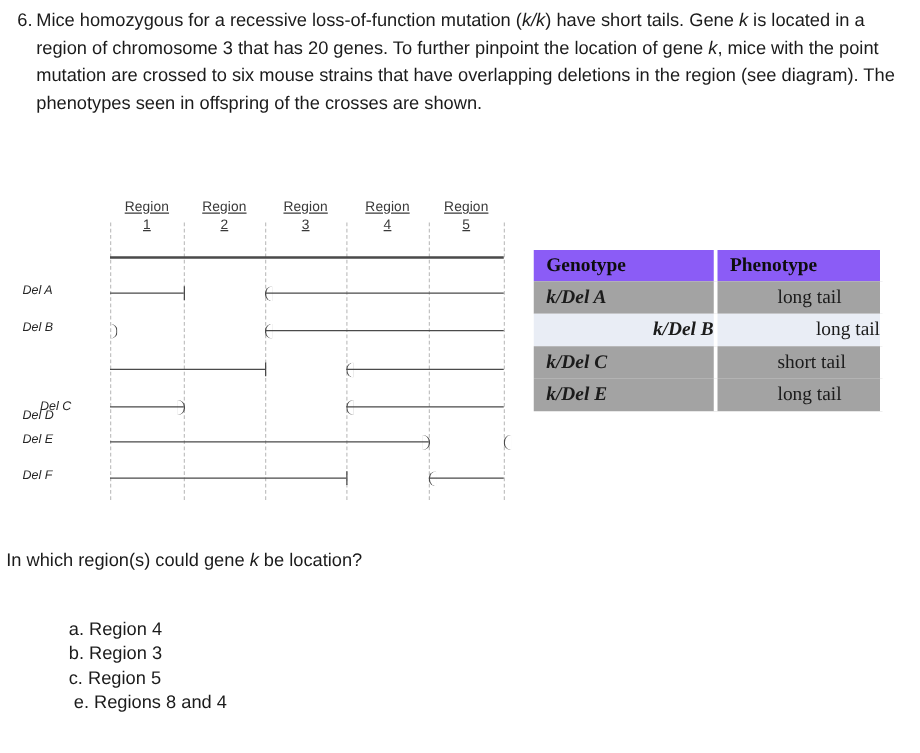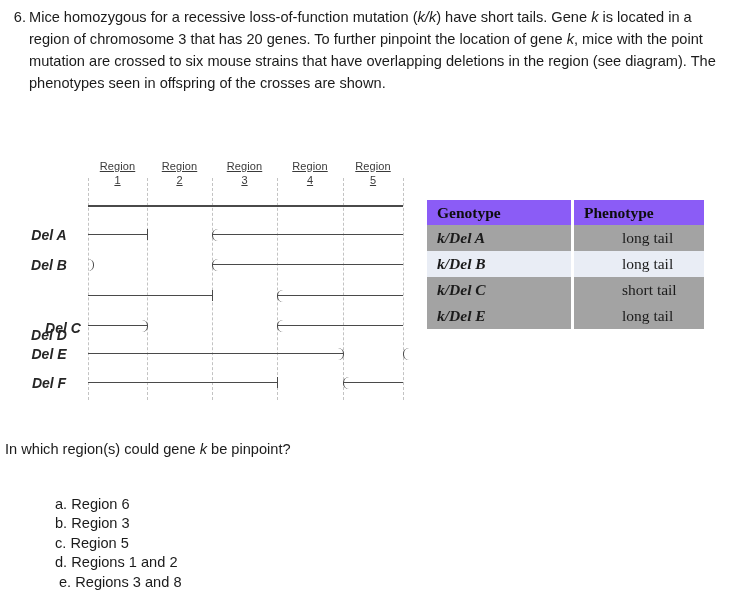--- a/index.html
+++ b/index.html
@@ -64,25 +64,25 @@
     height: 222px;
     border-left: 1px dashed #c3c3c3;
   }
   .chrom-line {
     position: absolute;
     height: 0;
     border-top: 2px solid #4a4a4a;
   }
   .del-label {
     position: absolute;
-    font-size: 14px;
+    font-size: 10px;
     font-style: italic;
-    font-weight: 700;
+    font-weight: 400;
     color: #262626;
-    text-align: center;
+    text-align: left;
     width: 62px;
   }
   .seg {
     position: absolute;
     height: 0;
     border-top: 1.6px solid #4a4a4a;
   }
   .cap {
     position: absolute;
     width: 0;
@@ -132,21 +132,21 @@
     border-right: 3px solid #ffffff;
     white-space: nowrap;
   }
   #pheno-table td.geno {
     font-style: italic;
     font-weight: 600;
     width: 134px;
   }
   #pheno-table td.pheno { font-style: normal; padding-left: 48px; }
   #pheno-table tr.alt td { background: #a3a3a3; }
-  #pheno-table tr.base td { background: #e9edf5; }
+  #pheno-table tr.base td { background: #e9edf5; text-align: right; }
 
   
   #followup {
     position: absolute;
     left: 5px;
     top: 441px;
     font-size: 14.6px;
   }
   #options {
     position: absolute;
@@ -244,21 +244,20 @@
         <td class="geno">k/Del C</td>
         <td class="pheno">short tail</td>
       </tr>
       <tr class="alt">
         <td class="geno">k/Del E</td>
         <td class="pheno">long tail</td>
       </tr>
     </tbody>
 </table>
 
-<div id="followup"><span>In which region(s) could gene </span><span class="it">k</span><span> be pinpoint?</span></div>
+<div id="followup"><span>In which region(s) could gene </span><span class="it">k</span><span> be location?</span></div>
 
 <div id="options">
-    <div class="opt"><span>a. </span><span>Region 6</span></div>
+    <div class="opt"><span>a. </span><span>Region 4</span></div>
     <div class="opt"><span>b. </span><span>Region 3</span></div>
     <div class="opt"><span>c. </span><span>Region 5</span></div>
-    <div class="opt"><span>d. </span><span>Regions 1 and 2</span></div>
-    <div class="opt indent"><span>e. </span><span>Regions 3 and 8</span></div>
+    <div class="opt indent"><span>e. </span><span>Regions 8 and 4</span></div>
   </div>
 
 </body></html>

